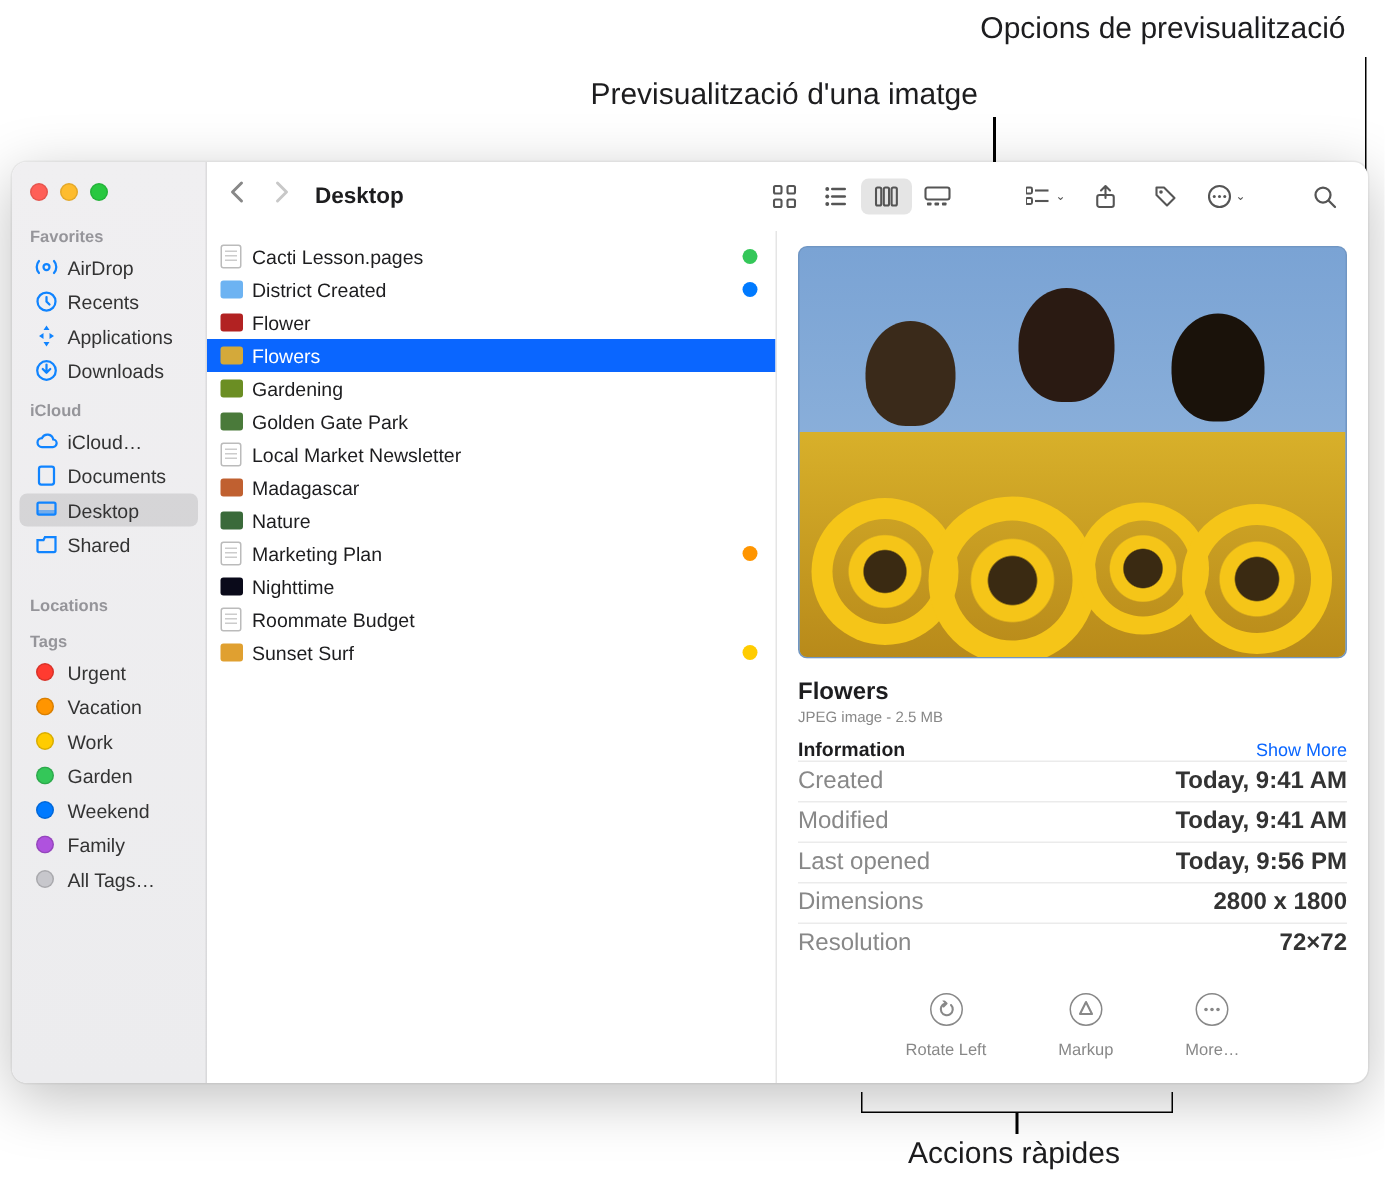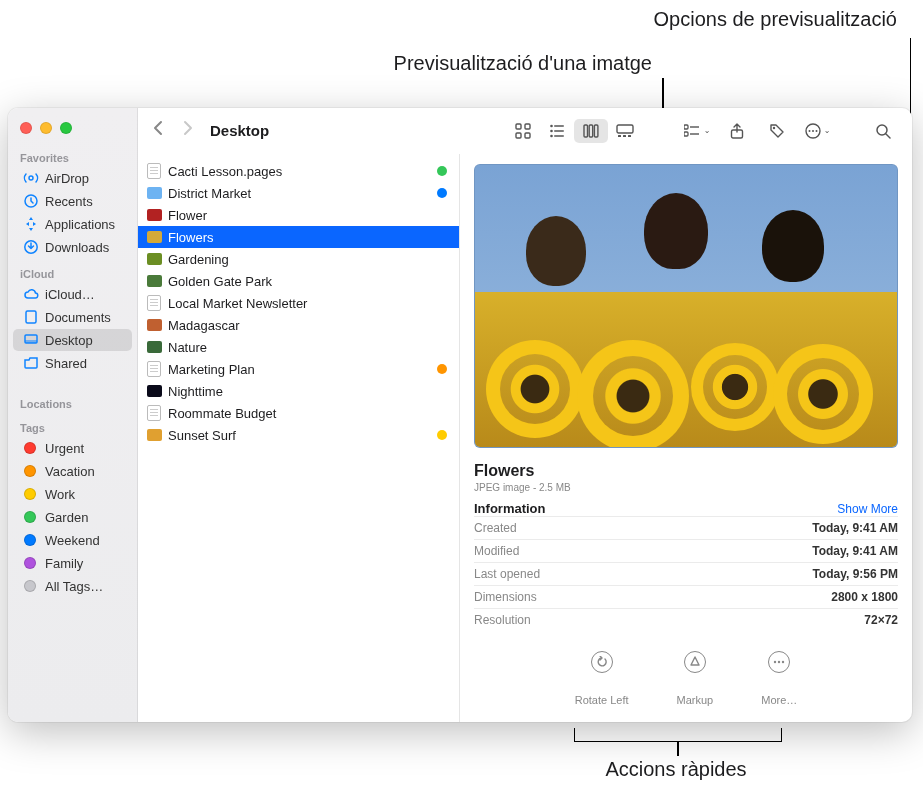--- a/index.html
+++ b/index.html
@@ -93,21 +93,21 @@
   border-radius:5px; color:#555;
 }
 .seg-btn.active { background: rgba(0,0,0,0.1); }
 .tb-btn {
   width:30px; height:24px; display:flex; align-items:center; justify-content:center;
   color:#555; border-radius:5px; margin-left:4px; position:relative;
 }
 .tb-btn .carat { font-size:8px; margin-left:2px; }
 .panes { flex:1; display:flex; overflow:hidden; }
 .filelist {
-  width: 322px;
+  width: 380px;
   border-right: 1px solid rgba(0,0,0,0.1);
   padding-top: 6px;
   overflow:hidden;
 }
 .file-row {
   display:flex; align-items:center;
   height:22px; padding: 0 12px 0 8px;
   font-size:13px; gap:6px;
 }
 .file-row.selected { background:#0A66FF; color:#fff; }
@@ -126,27 +126,27 @@
   border:1px solid rgba(0,0,0,0.08);
 }
 .sky { position:absolute; inset:0; background: linear-gradient(#7aa3d4,#9bbce0); }
 .preview-title { font-size:16px; font-weight:600; margin-top:14px; }
 .preview-sub { font-size:10px; color:#888; margin-top:2px; }
 .info-head { display:flex; justify-content:space-between; align-items:baseline; margin-top:8px; border-top:0; }
 .info-head b { font-size:13px; font-weight:700; }
 .showmore { color:#0a66ff; font-size:12px; cursor:default; }
 .info-row {
   display:flex; justify-content:space-between;
-  font-size:12px; padding:4px 0;
+  font-size:16px; padding:4px 0;
   border-top: 1px solid rgba(0,0,0,0.08);
 }
 .info-row .k { color:#888; }
 .info-row .v { font-weight:600; color:#333; }
 .quick { display:flex; justify-content:center; gap:48px; margin-top:20px; padding-bottom:16px;}
-.qa { display:flex; flex-direction:column; align-items:center; gap:21px; font-size:11px; color:#888;}
+.qa { display:flex; flex-direction:column; align-items:center; gap:10px; font-size:11px; color:#888;}
 .qa-icon { width:22px; height:22px; border:1.5px solid #888; border-radius:50%; display:flex; align-items:center; justify-content:center; color:#888; font-size:12px;}
 
 .thumb-doc { width:14px; height:16px; background:#fff; border:1px solid #bbb; border-radius:2px; position:relative;}
 .thumb-doc::after{content:"";position:absolute;top:3px;left:2px;right:2px;height:1px;background:#ccc;box-shadow:0 3px 0 #ccc,0 6px 0 #ccc;}
 .thumb-folder{width:15px;height:12px;background:#6db3f2;border-radius:2px;}
 .thumb-img{width:15px;height:12px;border-radius:2px;}
 
 .bracket {
   position:absolute;
   border:1.5px solid #000;
@@ -394,21 +394,21 @@
             <span class="file-icon">
               <span class="thumb-doc"></span>
             </span>
             <span class="file-name">Cacti Lesson.pages</span>
             <span class="file-tag" style="background: rgb(52, 199, 89);"></span>
           </div>
           <div class="file-row">
             <span class="file-icon">
               <span class="thumb-folder"></span>
             </span>
-            <span class="file-name">District Market</span>
+            <span class="file-name">District Created</span>
             <span class="file-tag" style="background: rgb(0, 122, 255);"></span>
           </div>
           <div class="file-row">
             <span class="file-icon">
               <span class="thumb-img" style="background:#b22222"></span>
             </span>
             <span class="file-name">Flower</span>
           </div>
           <div class="file-row selected">
             <span class="file-icon">

